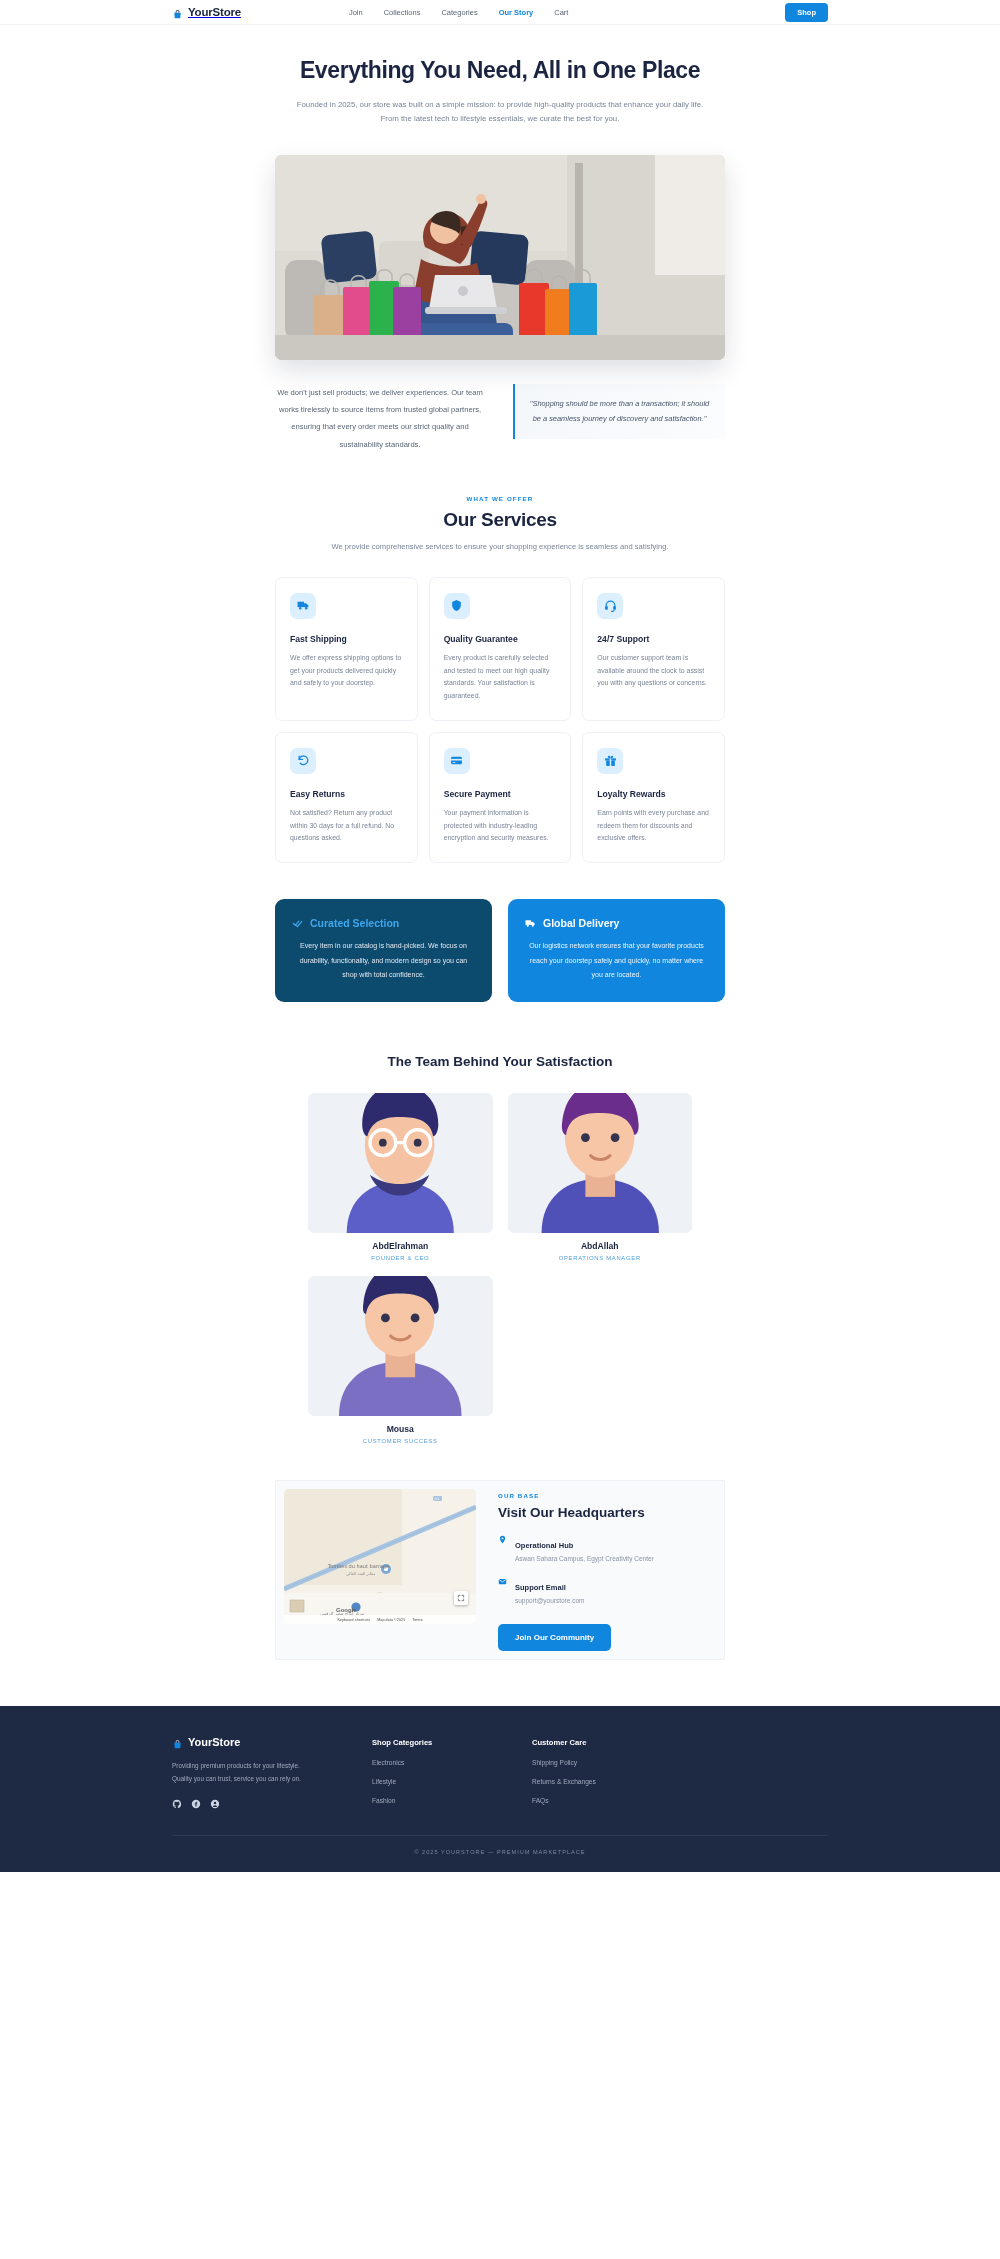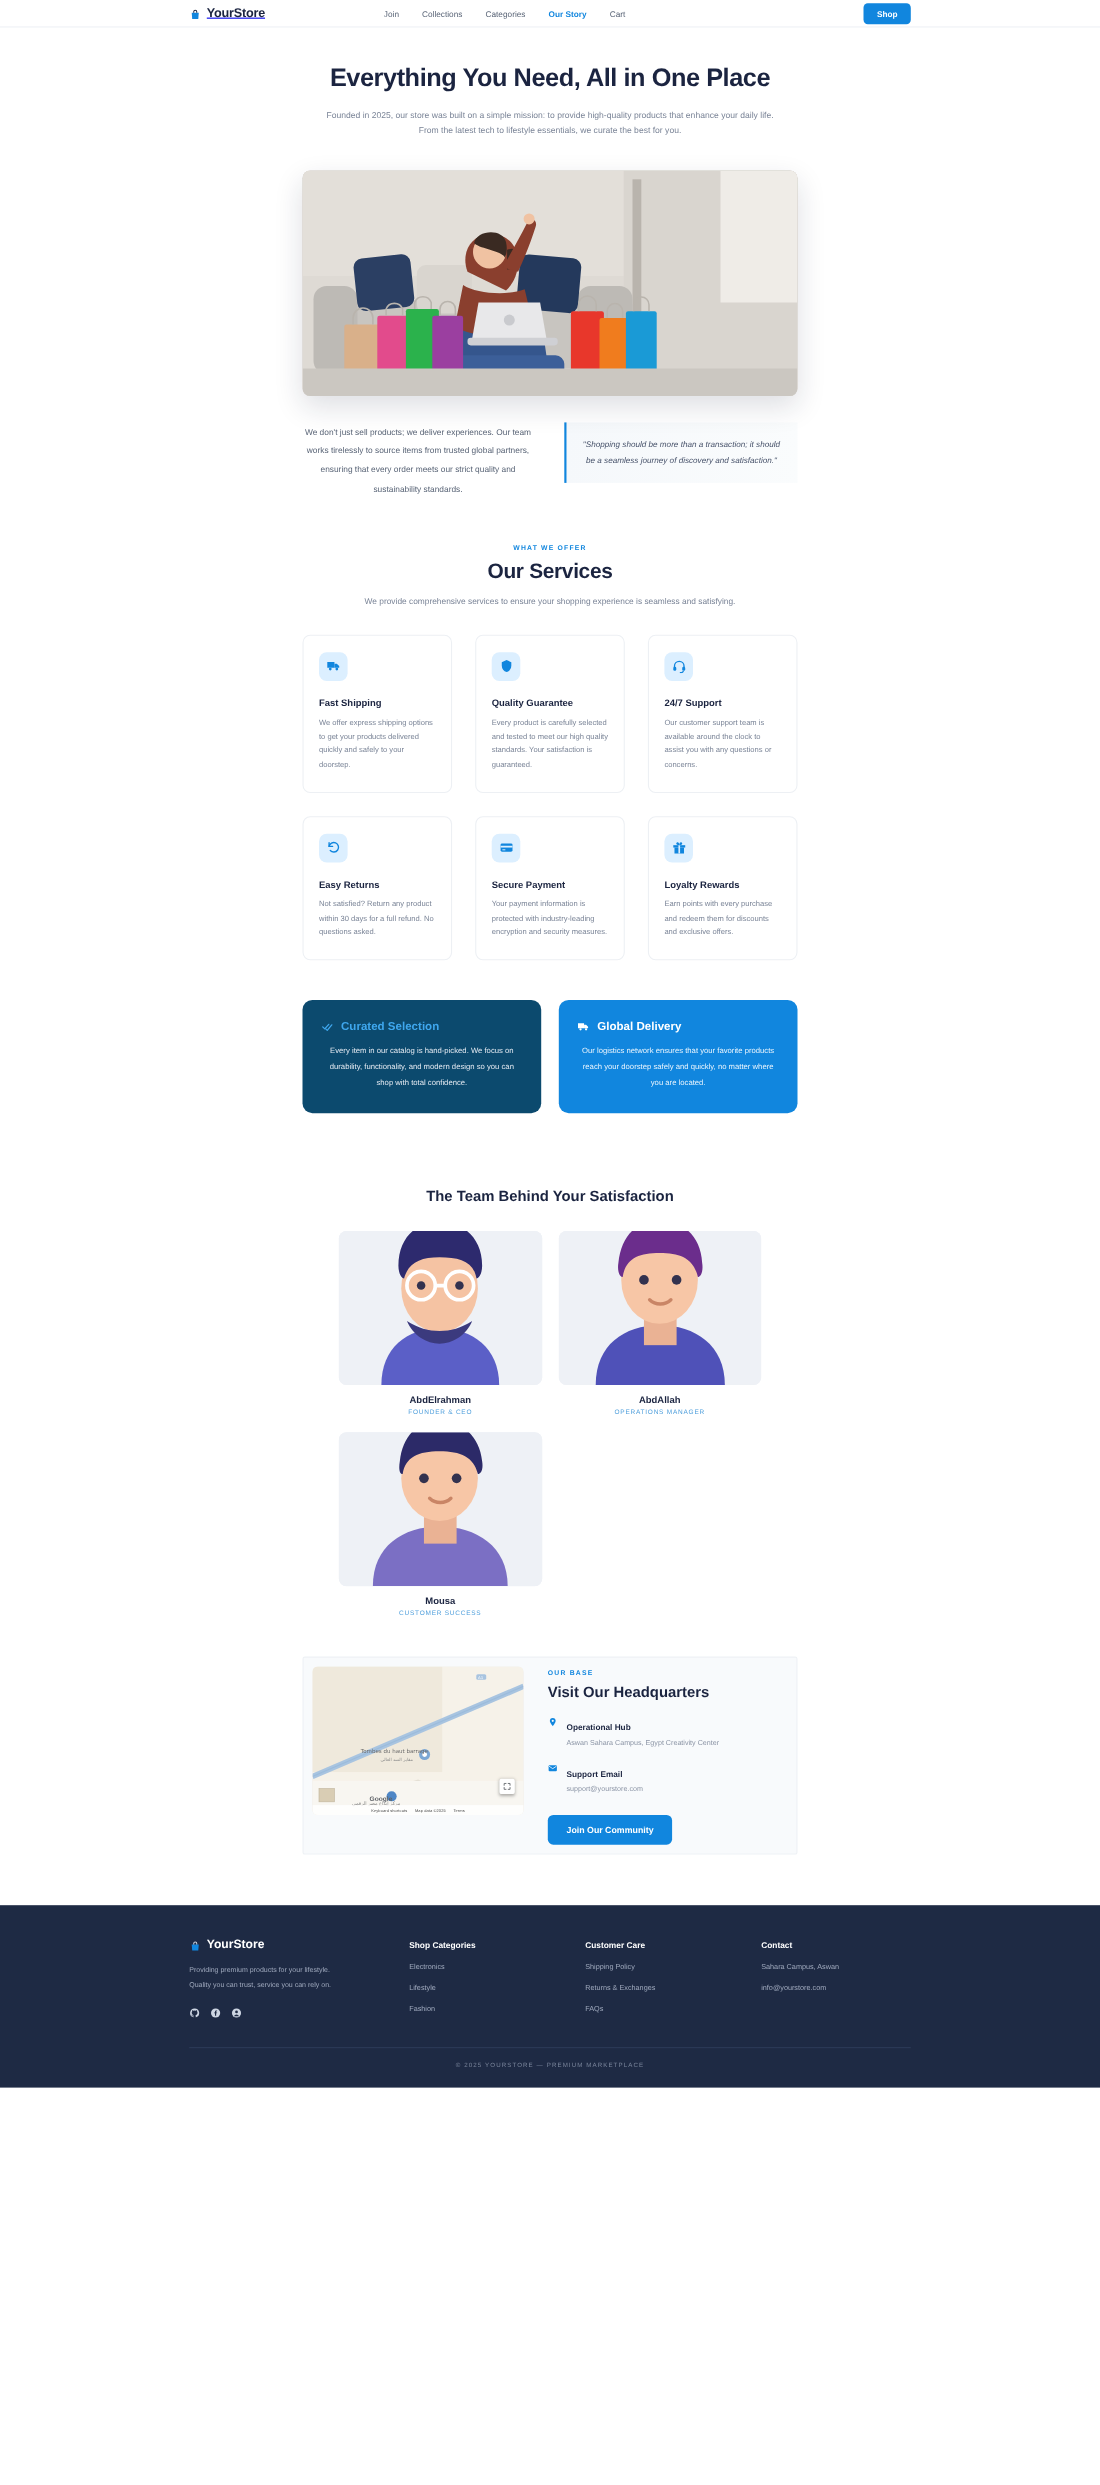--- a/index.html
+++ b/index.html
@@ -82,21 +82,21 @@
   .section-title {
     margin-top: 7px; font-size: 19px; font-weight: bold;
     color: #1b2440; letter-spacing: -0.3px;
   }
   .section-sub {
     margin: 9px auto 0; width: 375px;
     font-size: 7.6px; line-height: 1.75; color: #7a8497;
   }
   .cards-grid {
     margin: 24px auto 0; width: 450px;
-    display: grid; grid-template-columns: repeat(3, 1fr); gap: 21px;
+    display: grid; grid-template-columns: repeat(3, 1fr); gap: 11px;
   }
   .svc-card {
     background: #ffffff; border: 1px solid #edf0f4;
     border-radius: 7px; padding: 15px 14px 17px;
     text-align: left; min-height: 118px;
   }
   .svc-icon {
     width: 26px; height: 26px; border-radius: 7px;
     background: #dcefff;
     display: flex; align-items: center; justify-content: center;
@@ -122,21 +122,21 @@
   .hl-head svg { width: 11px; height: 11px; display:block; }
   .hl-dark .hl-head { color: #3fa7ee; }
   .hl-blue .hl-head { color: #ffffff; }
   .hl-title { font-size: 10.5px; font-weight: bold; }
   .hl-desc {
     margin-top: 10px; font-size: 7px; line-height: 2.05; color: #e4eaf2;
   }
   .hl-blue .hl-desc { color: #eaf5fe; }
 
   
-  .team { margin-top: 68px; text-align: center; }
+  .team { margin-top: 52px; text-align: center; }
   .team-title { font-size: 13.5px; font-weight: bold; color: #1b2440; }
   .team-grid {
     margin: 24px auto 0; width: 384px;
     display: grid; grid-template-columns: repeat(2, 1fr); gap: 15px;
   }
   .team-card { text-align: center; }
   .team-photo {
     height: 140px; border-radius: 7px; overflow: hidden;
     background: #eef1f6;
   }
@@ -597,23 +597,18 @@
         <a class="f-link" href="#">Fashion</a>
       </div>
 
       <div>
         <div class="f-col-title">Customer Care</div>
         <a class="f-link" href="#">Shipping Policy</a>
         <a class="f-link" href="#">Returns &amp; Exchanges</a>
         <a class="f-link" href="#">FAQs</a>
       </div>
 
-      <div>
-        <div class="f-col-title">Contact</div>
-        <div class="f-text">Sahara Campus, Aswan</div>
-        <div class="f-text">info@yourstore.com</div>
-      </div>
     </div>
 
     <div class="footer-bottom">© 2025 YOURSTORE — PREMIUM MARKETPLACE</div>
   </footer>
 
 </div>
 
 </body></html>

